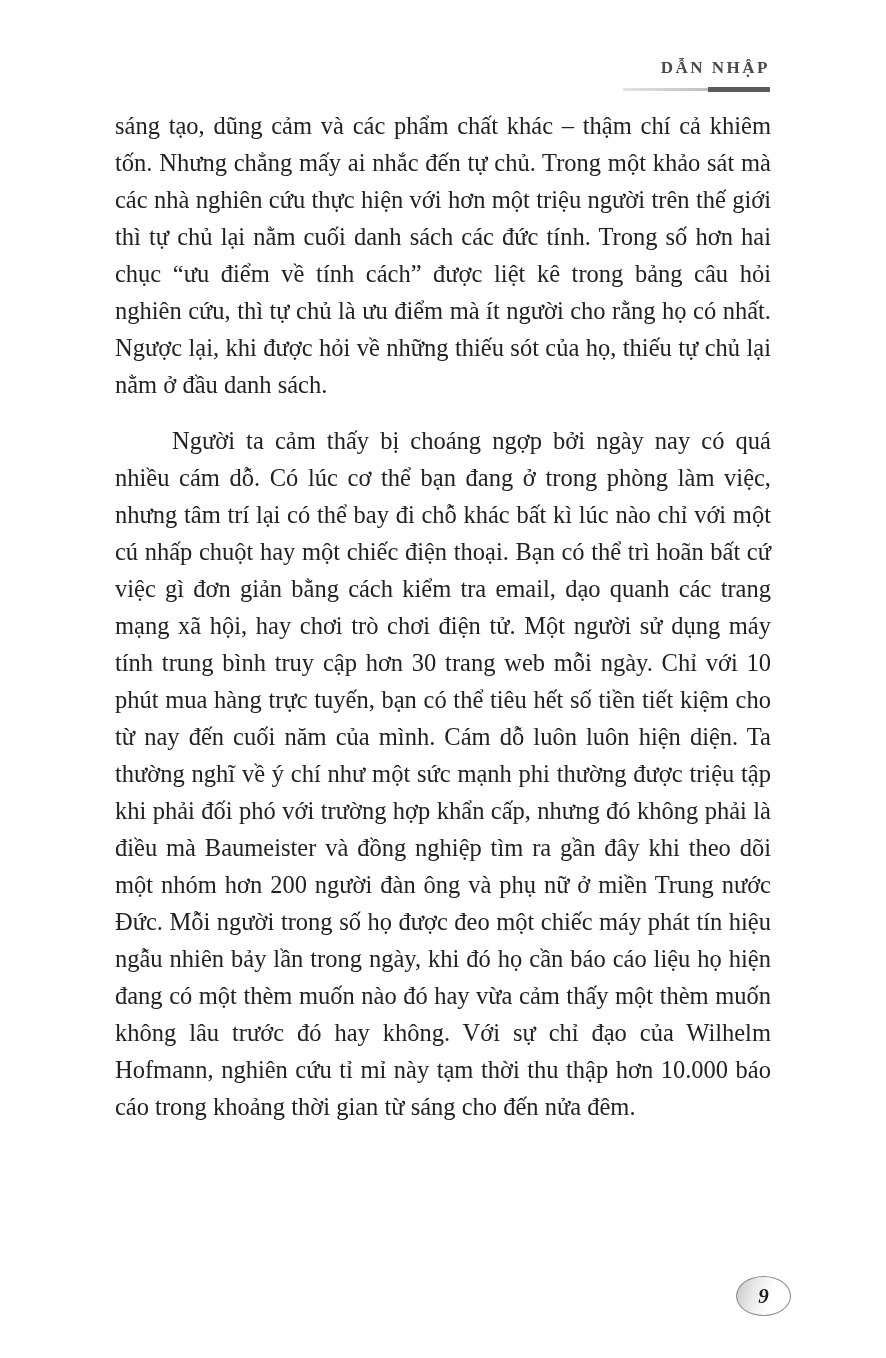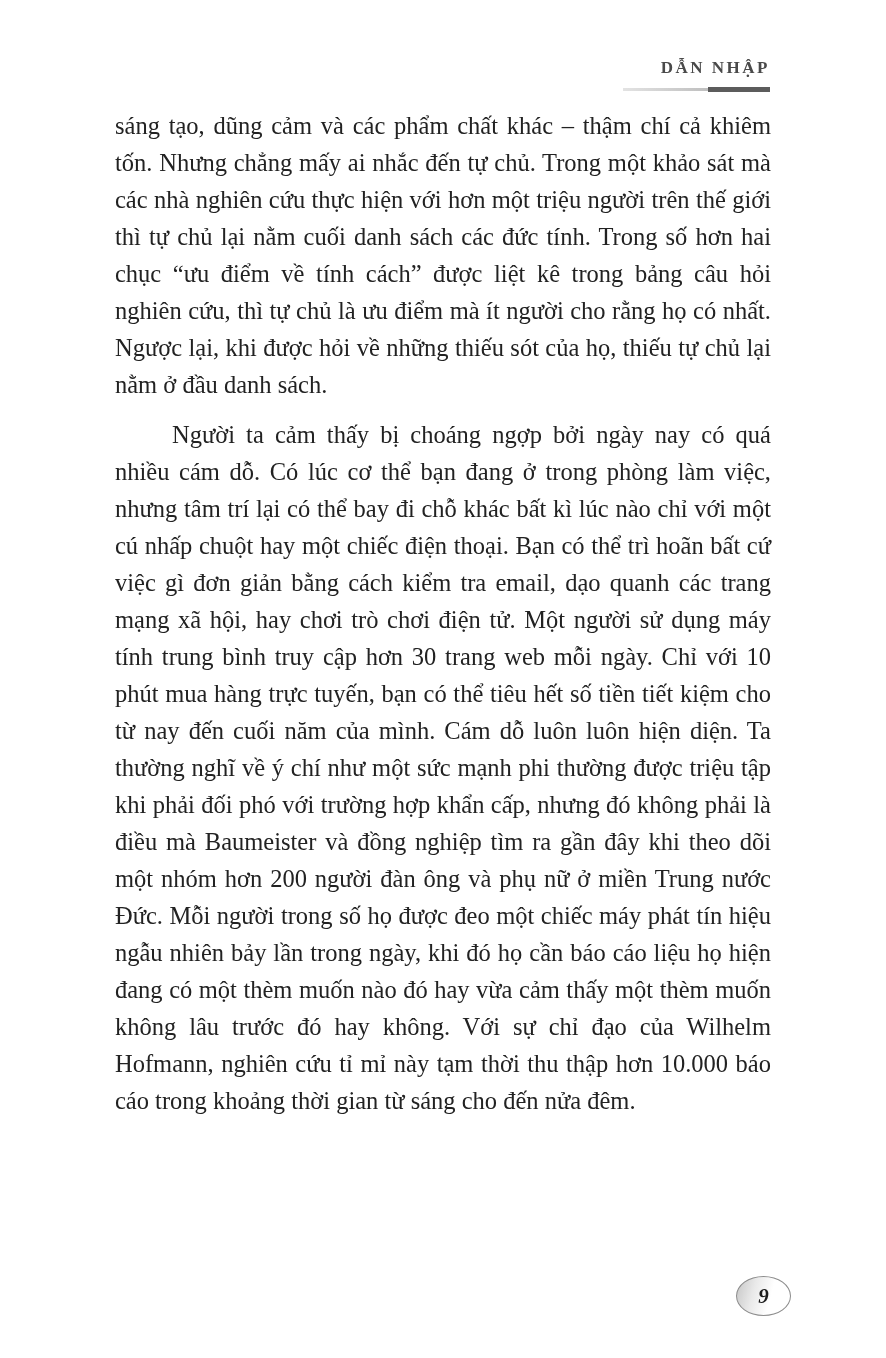--- a/index.html
+++ b/index.html
@@ -55,21 +55,21 @@
     top: 107px;
     left: 115px;
     width: 656px;
     font-size: 24.5px;
     line-height: 37px;
     text-align: justify;
     text-justify: inter-word;
     color: #222222;
   }
   .para { margin: 0; }
-  .para + .para { margin-top: 13px; }
+  .para + .para { margin-top: 19px; }
   .para.indent { text-indent: 57px; }
 
   
   .page-number-badge {
     position: absolute;
     right: 95px;
     bottom: 42px;
     width: 55px;
     height: 40px;
     border: 1px solid #8d8d8d;

